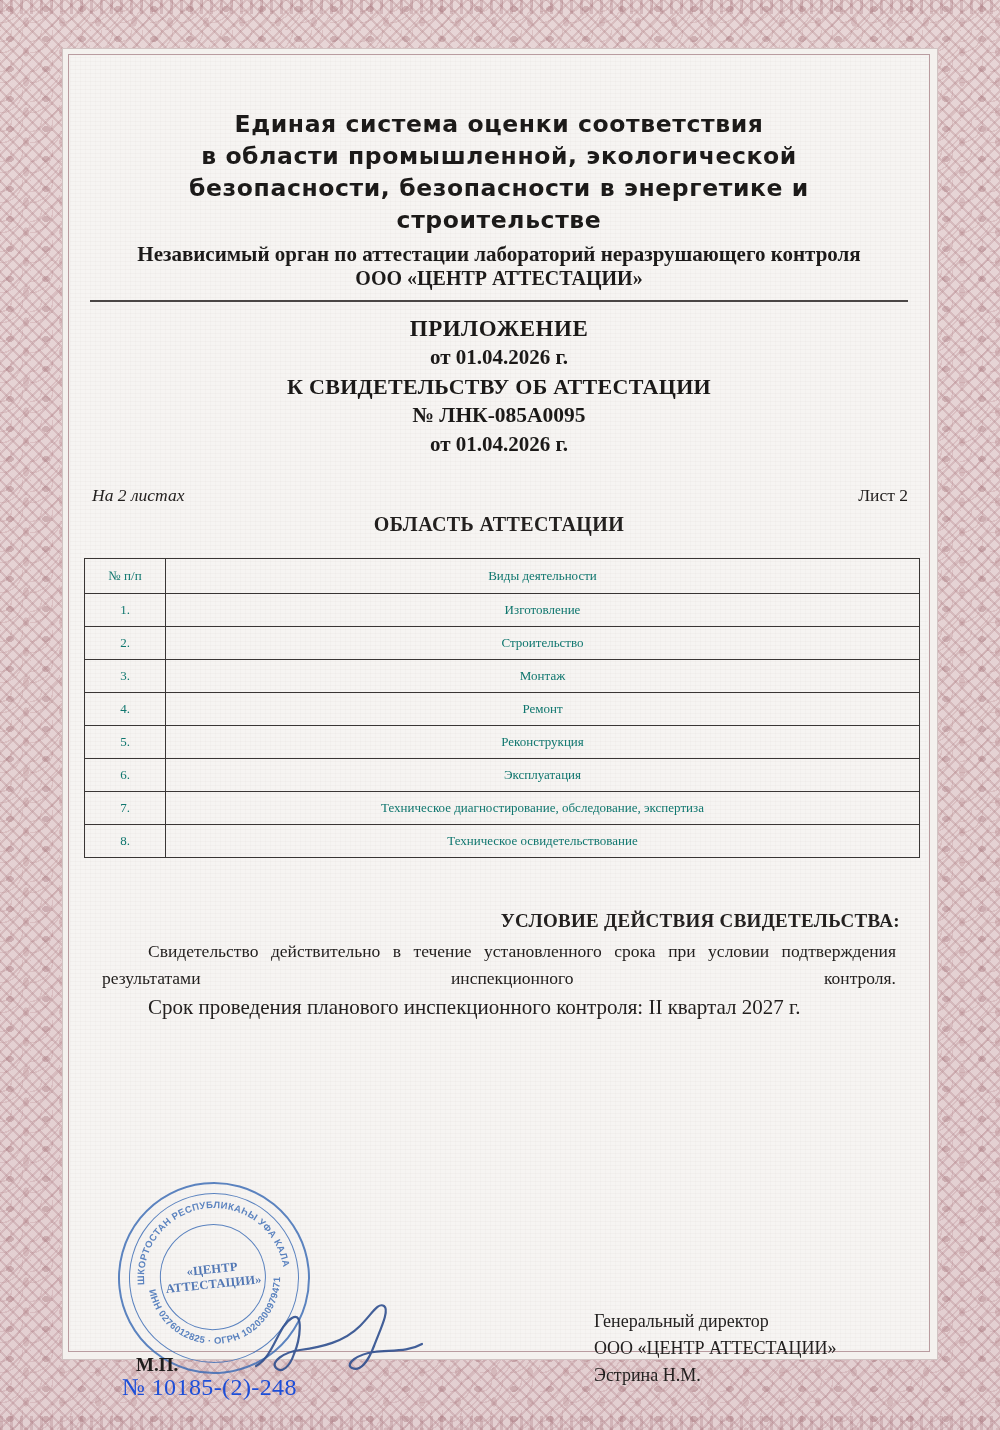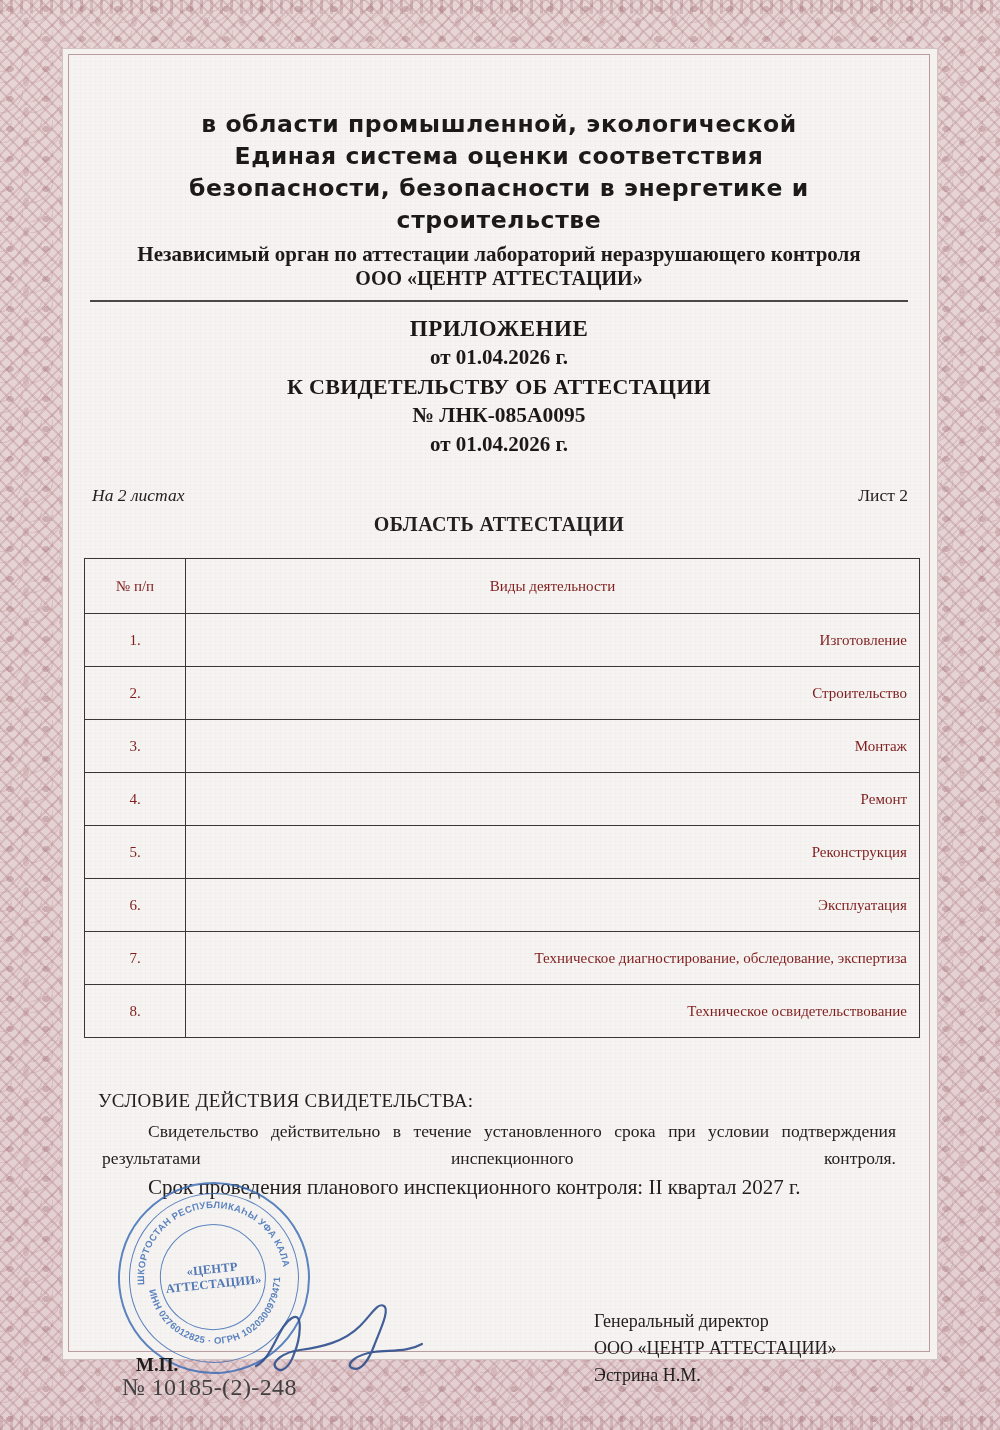--- a/index.html
+++ b/index.html
@@ -147,58 +147,58 @@
   table.scope {
     margin: 22px auto 0 auto;
     width: 836px;
     border-collapse: collapse;
     table-layout: fixed;
     background: transparent;
   }
   table.scope th,
   table.scope td {
     border: 1.6px solid #3a3635;
-    padding: 12px;
+    padding: 2px;
     height: 28px;
-    font-size: 15px;
-    color: #7f1d1d;
+    font-size: 13px;
+    color: #0f766e;
     background: transparent;
   }
   table.scope th {
     font-weight: normal;
     text-align: center;
   }
   th.col-num, td.col-num {
     width: 76px;
     text-align: center;
     border-right-width: 3px;
   }
   th.col-act { text-align: center; }
   td.col-act {
-    text-align: right;
+    text-align: center;
     padding-left: 18px;
   }
   table.scope tr.head th { height: 30px; }
 
   
   .para-block {
     margin-top: 40px;
     padding: 0 24px 0 60px;
     font-size: 17.5px;
     line-height: 27px;
   }
   .para-block div { white-space: nowrap; }
 
   .conditions {
     margin-top: 52px;
     padding: 0 14px;
   }
   .cond-title {
-    text-align: left;
-    font-weight: normal;
+    text-align: right;
+    font-weight: bold;
     font-size: 19px;
     letter-spacing: 0.3px;
   }
   .cond-just {
     margin-top: 6px;
     font-size: 17.5px;
     line-height: 27px;
     text-align: justify;
     text-align-last: justify;
     text-indent: 46px;
@@ -295,41 +295,41 @@
     margin-top: 44px;
   }
 
   
   .serial {
     position: absolute;
     left: 122px;
     top: 1374px;
     font-size: 24px;
     letter-spacing: 0.4px;
-    color: #404040;
+    color: #1d4ed8;
     font-family: "Liberation Serif", serif;
   }
 </style>
 </head>
 <body>
 
 <div class="sheet">
 
   <div class="border-band"></div>
   <div class="guilloche-edge-top"></div>
   <div class="guilloche-edge-bottom"></div>
   <div class="border-inner-mask"></div>
   <div class="paper"></div>
   <div class="frame-line"></div>
 
   <div class="content">
 
     <div class="masthead">
+      <div class="masthead-line">Единая система оценки соответствия</div>
       <div class="masthead-line">в области промышленной, экологической</div>
-      <div class="masthead-line">Единая система оценки соответствия</div>
       <div class="masthead-line">безопасности, безопасности в энергетике и</div>
       <div class="masthead-line">строительстве</div>
       <div class="org-line">Независимый орган по аттестации лабораторий неразрушающего контроля</div>
       <div class="org-line big">ООО «ЦЕНТР АТТЕСТАЦИИ»</div>
       <div class="rule"></div>
     </div>
 
     <div class="title-block">
       <div class="t-prilozhenie">ПРИЛОЖЕНИЕ</div>
       <div class="t-date">от 01.04.2026 г.</div>

